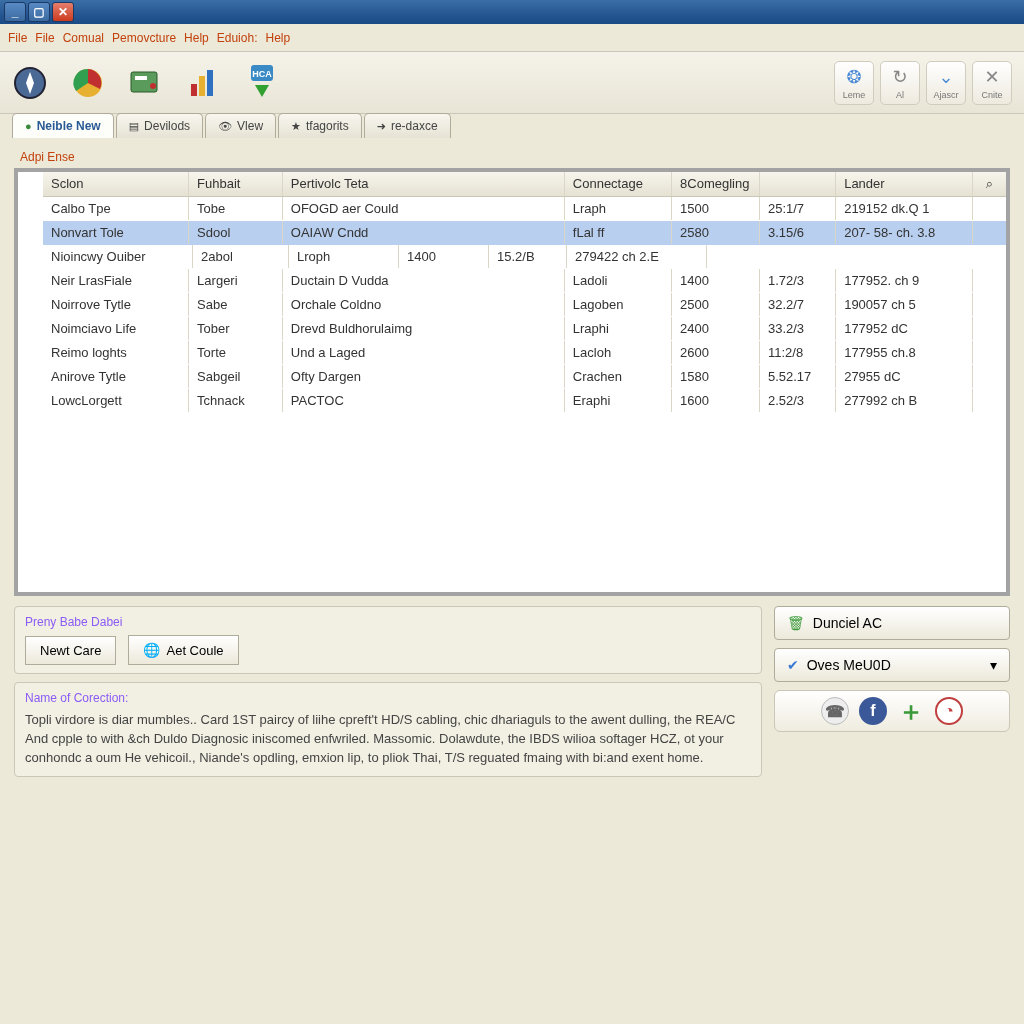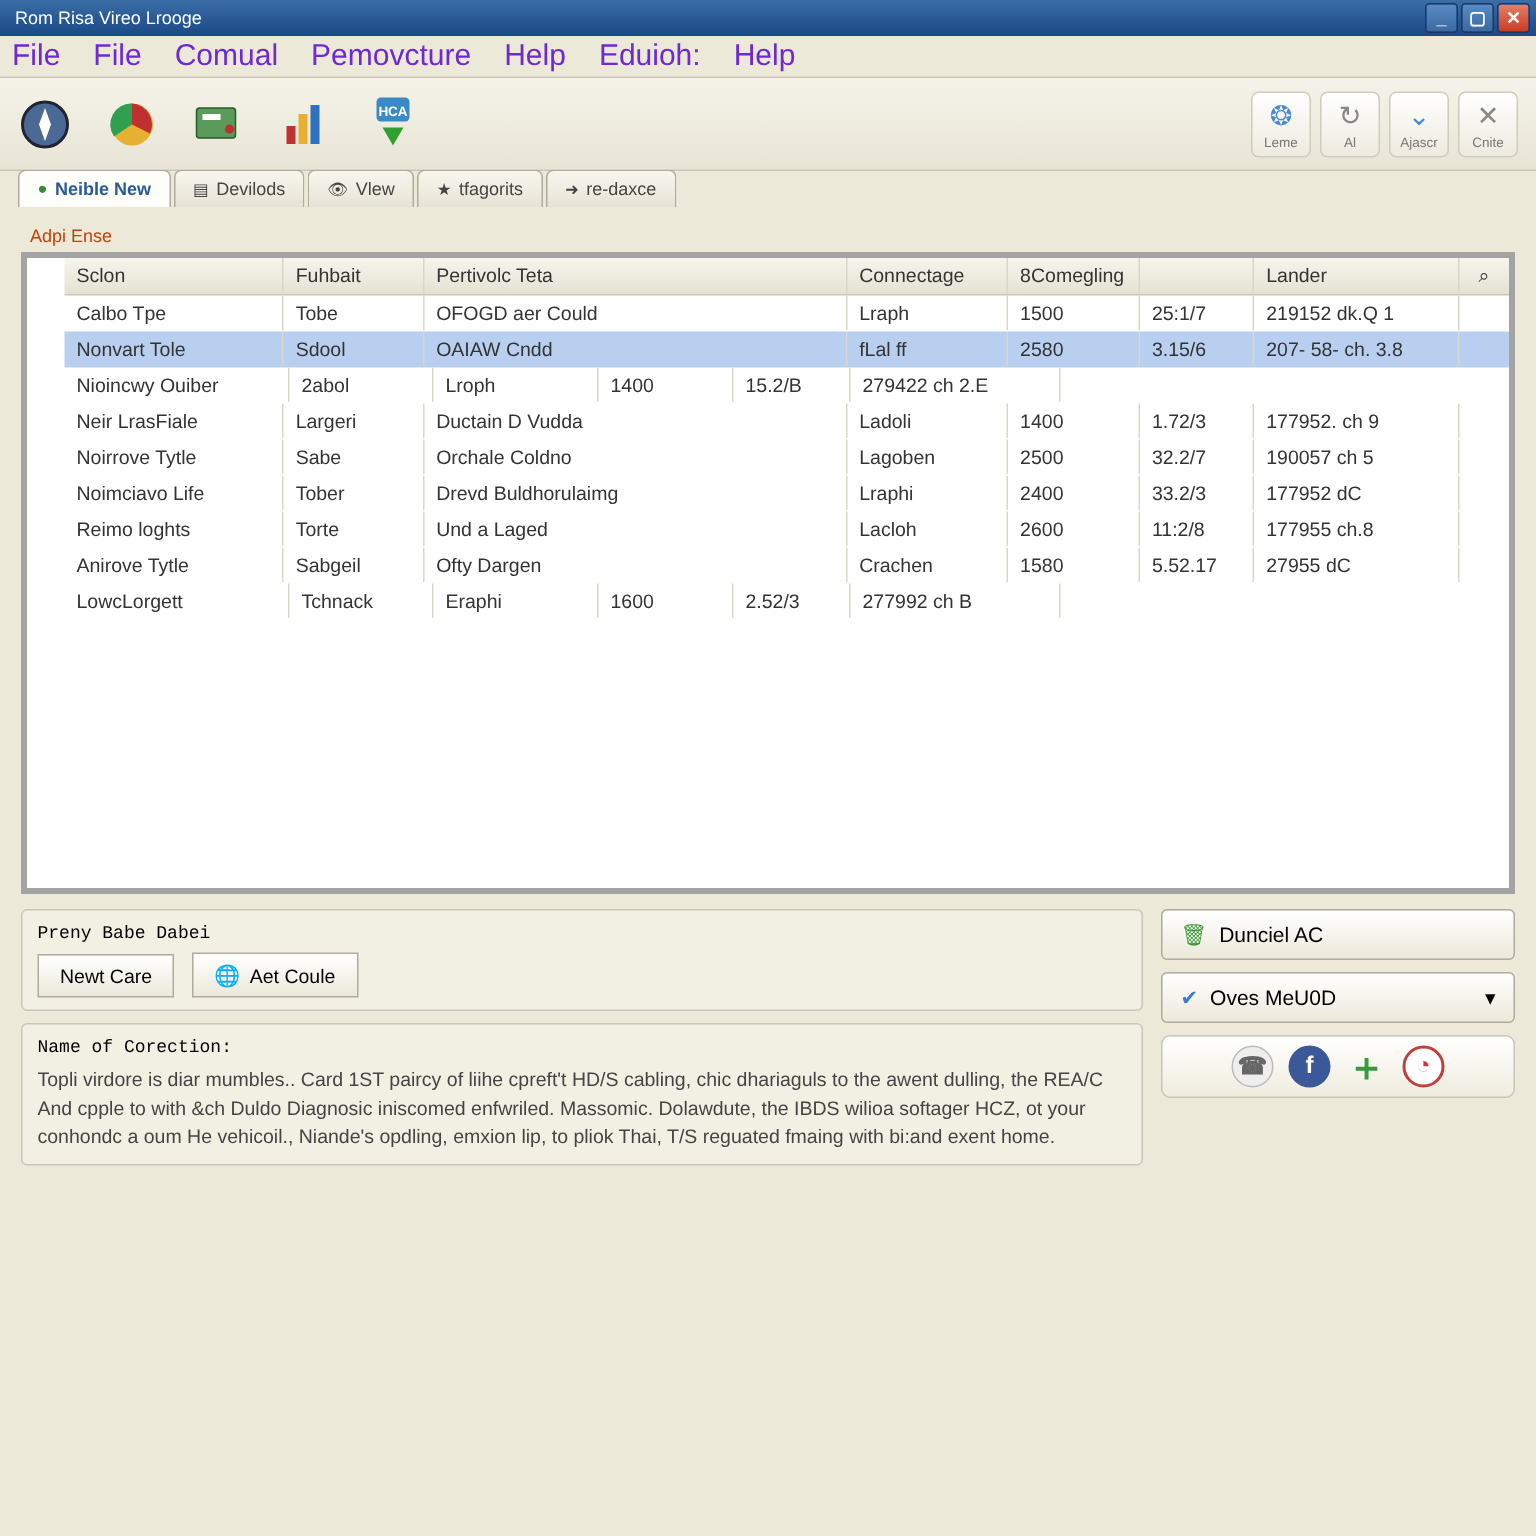--- a/index.html
+++ b/index.html
@@ -35,23 +35,23 @@
 .win-max { background: linear-gradient(#5a8ac5, #3a6a9f); }
 .win-close { background: linear-gradient(#e57e6c, #cc3b1f); }
 
 .menubar {
   height: 28px;
   background: #ece9d8;
   border-bottom: 1px solid #cac6b8;
   display: flex;
   align-items: center;
   padding: 0 8px;
-  gap: 22px;
-  font-size: 20px;
-  color: #6d28d9;
+  gap: 8px;
+  font-size: 12px;
+  color: #c2410c;
 }
 .menubar span { cursor: pointer; }
 
 .toolbar {
   height: 62px;
   background: linear-gradient(#f5f3e9, #e8e5d6);
   border-bottom: 1px solid #cac6b8;
   display: flex;
   align-items: center;
   padding: 0 12px;
@@ -137,21 +137,21 @@
   padding: 10px 14px;
 }
 .bottom-left { flex: 1; }
 .panel {
   border: 1px solid #cac6b8;
   border-radius: 4px;
   padding: 8px 10px;
   background: #f2efe3;
   margin-bottom: 8px;
 }
-.panel-title { font-size: 12px; color: #000000; margin-bottom: 6px; font-family: Liberation Mono, monospace; }
+.panel-title { font-size: 12px; color: #8b5cf6; margin-bottom: 6px; }
 .btn {
   border: 1px solid #b0ac9c;
   border-radius: 0;
   background: linear-gradient(#fff,#ece9da);
   padding: 6px 14px;
   font-size: 13px;
   cursor: pointer;
   display:inline-flex; align-items:center; gap:6px;
 }
 .desc {
@@ -174,21 +174,20 @@
   background: linear-gradient(#fff,#efecdf);
   padding: 6px 8px;
   display:flex; gap:10px; align-items:center; justify-content:center;
 }
 .soc { width:28px; height:28px; border-radius:14px; display:flex; align-items:center; justify-content:center; font-weight:bold; font-size:16px; cursor:pointer;}
 </style>
 </head>
 <body>
 
 <div class="titlebar">
-  <span class="title">Rom Risa Vireo Lrooge</span>
   <div class="win-controls">
     <div class="win-btn win-min">_</div>
     <div class="win-btn win-max">▢</div>
     <div class="win-btn win-close">✕</div>
   </div>
 </div>
 
 <div class="menubar">
   <span>File</span>
   <span>File</span>
@@ -368,20 +367,21 @@
           <div class="gc c2">Ofty Dargen</div>
           <div class="gc c3">Crachen</div>
           <div class="gc c4">1580</div>
           <div class="gc c5">5.52.17</div>
           <div class="gc c6">27955 dC</div>
           <div class="gc c7"></div>
         </div>
         <div class="grow">
           <div class="gc c0">LowcLorgett</div>
           <div class="gc c1">Tchnack</div>
+          <div class="gc c2">PACTOC</div>
           <div class="gc c3">Eraphi</div>
           <div class="gc c4">1600</div>
           <div class="gc c5">2.52/3</div>
           <div class="gc c6">277992 ch B</div>
           <div class="gc c7"></div>
         </div>
       </div>
   </div>
 </div>
 

